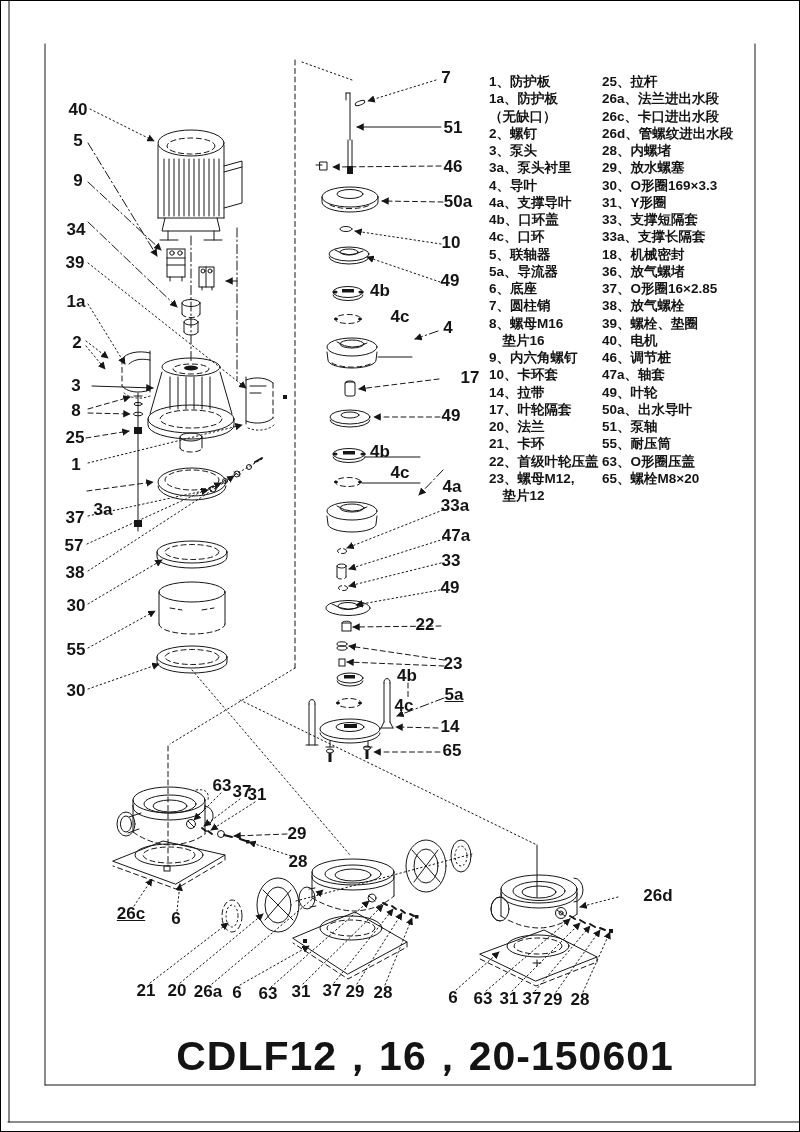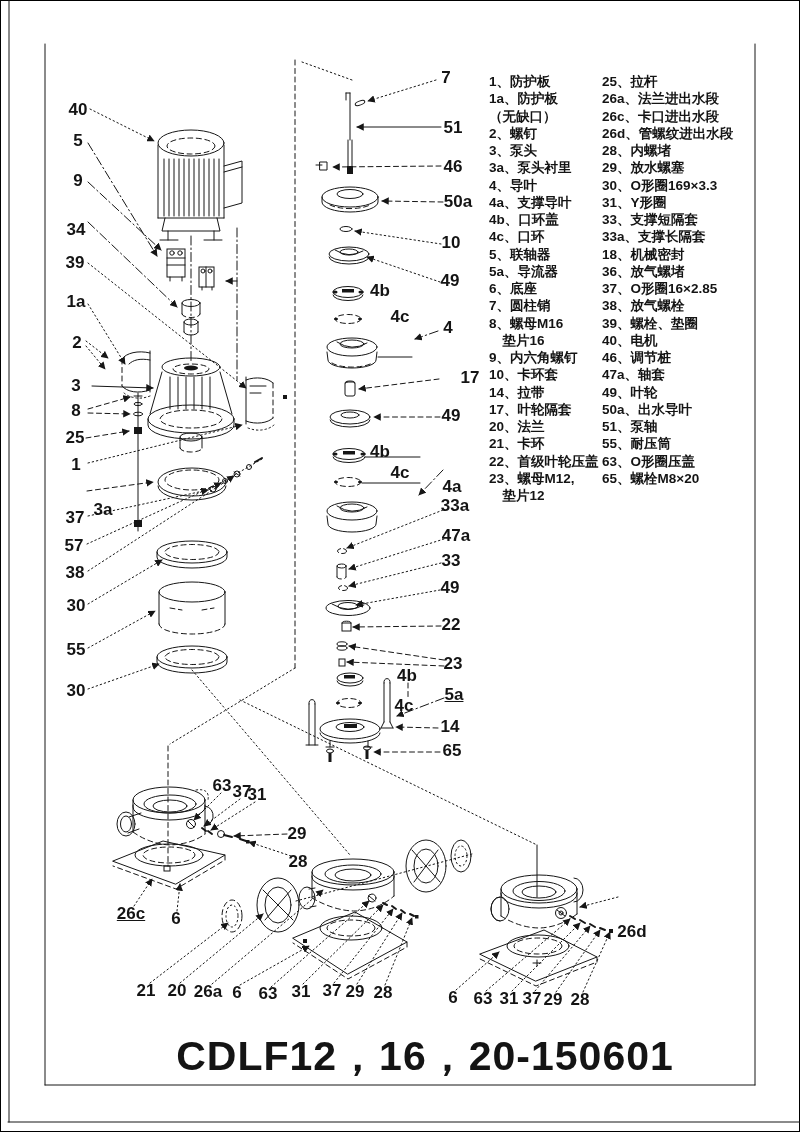--- a/index.html
+++ b/index.html
@@ -554,21 +554,21 @@
     <span class="callout" style="left: 448px; top: 328px;">4</span>
     <span class="callout" style="left: 470px; top: 378px;">17</span>
     <span class="callout" style="left: 451px; top: 416px;">49</span>
     <span class="callout" style="left: 380px; top: 452px;">4b</span>
     <span class="callout" style="left: 452px; top: 465px; margin-top: 22px;">4a</span>
     <span class="callout" style="left: 400px; top: 473px;">4c</span>
     <span class="callout" style="left: 455px; top: 506px;">33a</span>
     <span class="callout" style="left: 456px; top: 536px; text-align: center;">47a</span>
     <span class="callout" style="left: 451px; top: 561px;">33</span>
     <span class="callout" style="left: 450px; top: 588px;">49</span>
-    <span class="callout" style="left: 451px; top: 625px;">22</span>
+    <span class="callout" style="left: 425px; top: 625px;">22</span>
     <span class="callout" style="left: 453px; top: 664px;">23</span>
     <span class="callout" style="left: 407px; top: 676px;">4b</span>
     <span class="callout" style="left: 454px; top: 695px; text-decoration: underline;">5a</span>
     <span class="callout" style="left: 404px; top: 706px;">4c</span>
     <span class="callout" style="left: 450px; top: 727px;">14</span>
     <span class="callout" style="left: 452px; top: 751px; text-align: center;">65</span>
     <span class="callout" style="left: 222px; top: 786px;">63</span>
     <span class="callout" style="left: 242px; top: 792px;">37</span>
     <span class="callout" style="left: 257px; top: 795px;">31</span>
     <span class="callout" style="left: 297px; top: 834px;">29</span>
@@ -577,21 +577,21 @@
     <span class="callout" style="left: 176px; top: 919px;">6</span>
     <span class="callout" style="left: 146px; top: 991px;">21</span>
     <span class="callout" style="left: 177px; top: 991px;">20</span>
     <span class="callout" style="left: 208px; top: 992px;">26a</span>
     <span class="callout" style="left: 237px; top: 993px;">6</span>
     <span class="callout" style="left: 268px; top: 994px;">63</span>
     <span class="callout" style="left: 301px; top: 992px;">31</span>
     <span class="callout" style="left: 332px; top: 991px;">37</span>
     <span class="callout" style="left: 355px; top: 992px;">29</span>
     <span class="callout" style="left: 383px; top: 993px;">28</span>
-    <span class="callout" style="left: 632px; top: 896px; margin-top: 36px;">26d</span>
+    <span class="callout" style="left: 658px; top: 896px;">26d</span>
     <span class="callout" style="left: 453px; top: 998px;">6</span>
     <span class="callout" style="left: 483px; top: 999px;">63</span>
     <span class="callout" style="left: 509px; top: 999px;">31</span>
     <span class="callout" style="left: 532px; top: 999px;">37</span>
     <span class="callout" style="left: 553px; top: 1000px;">29</span>
     <span class="callout" style="left: 580px; top: 1000px;">28</span>
   </div>
 
 <div id="title">CDLF12，16，20-150601</div>
 

